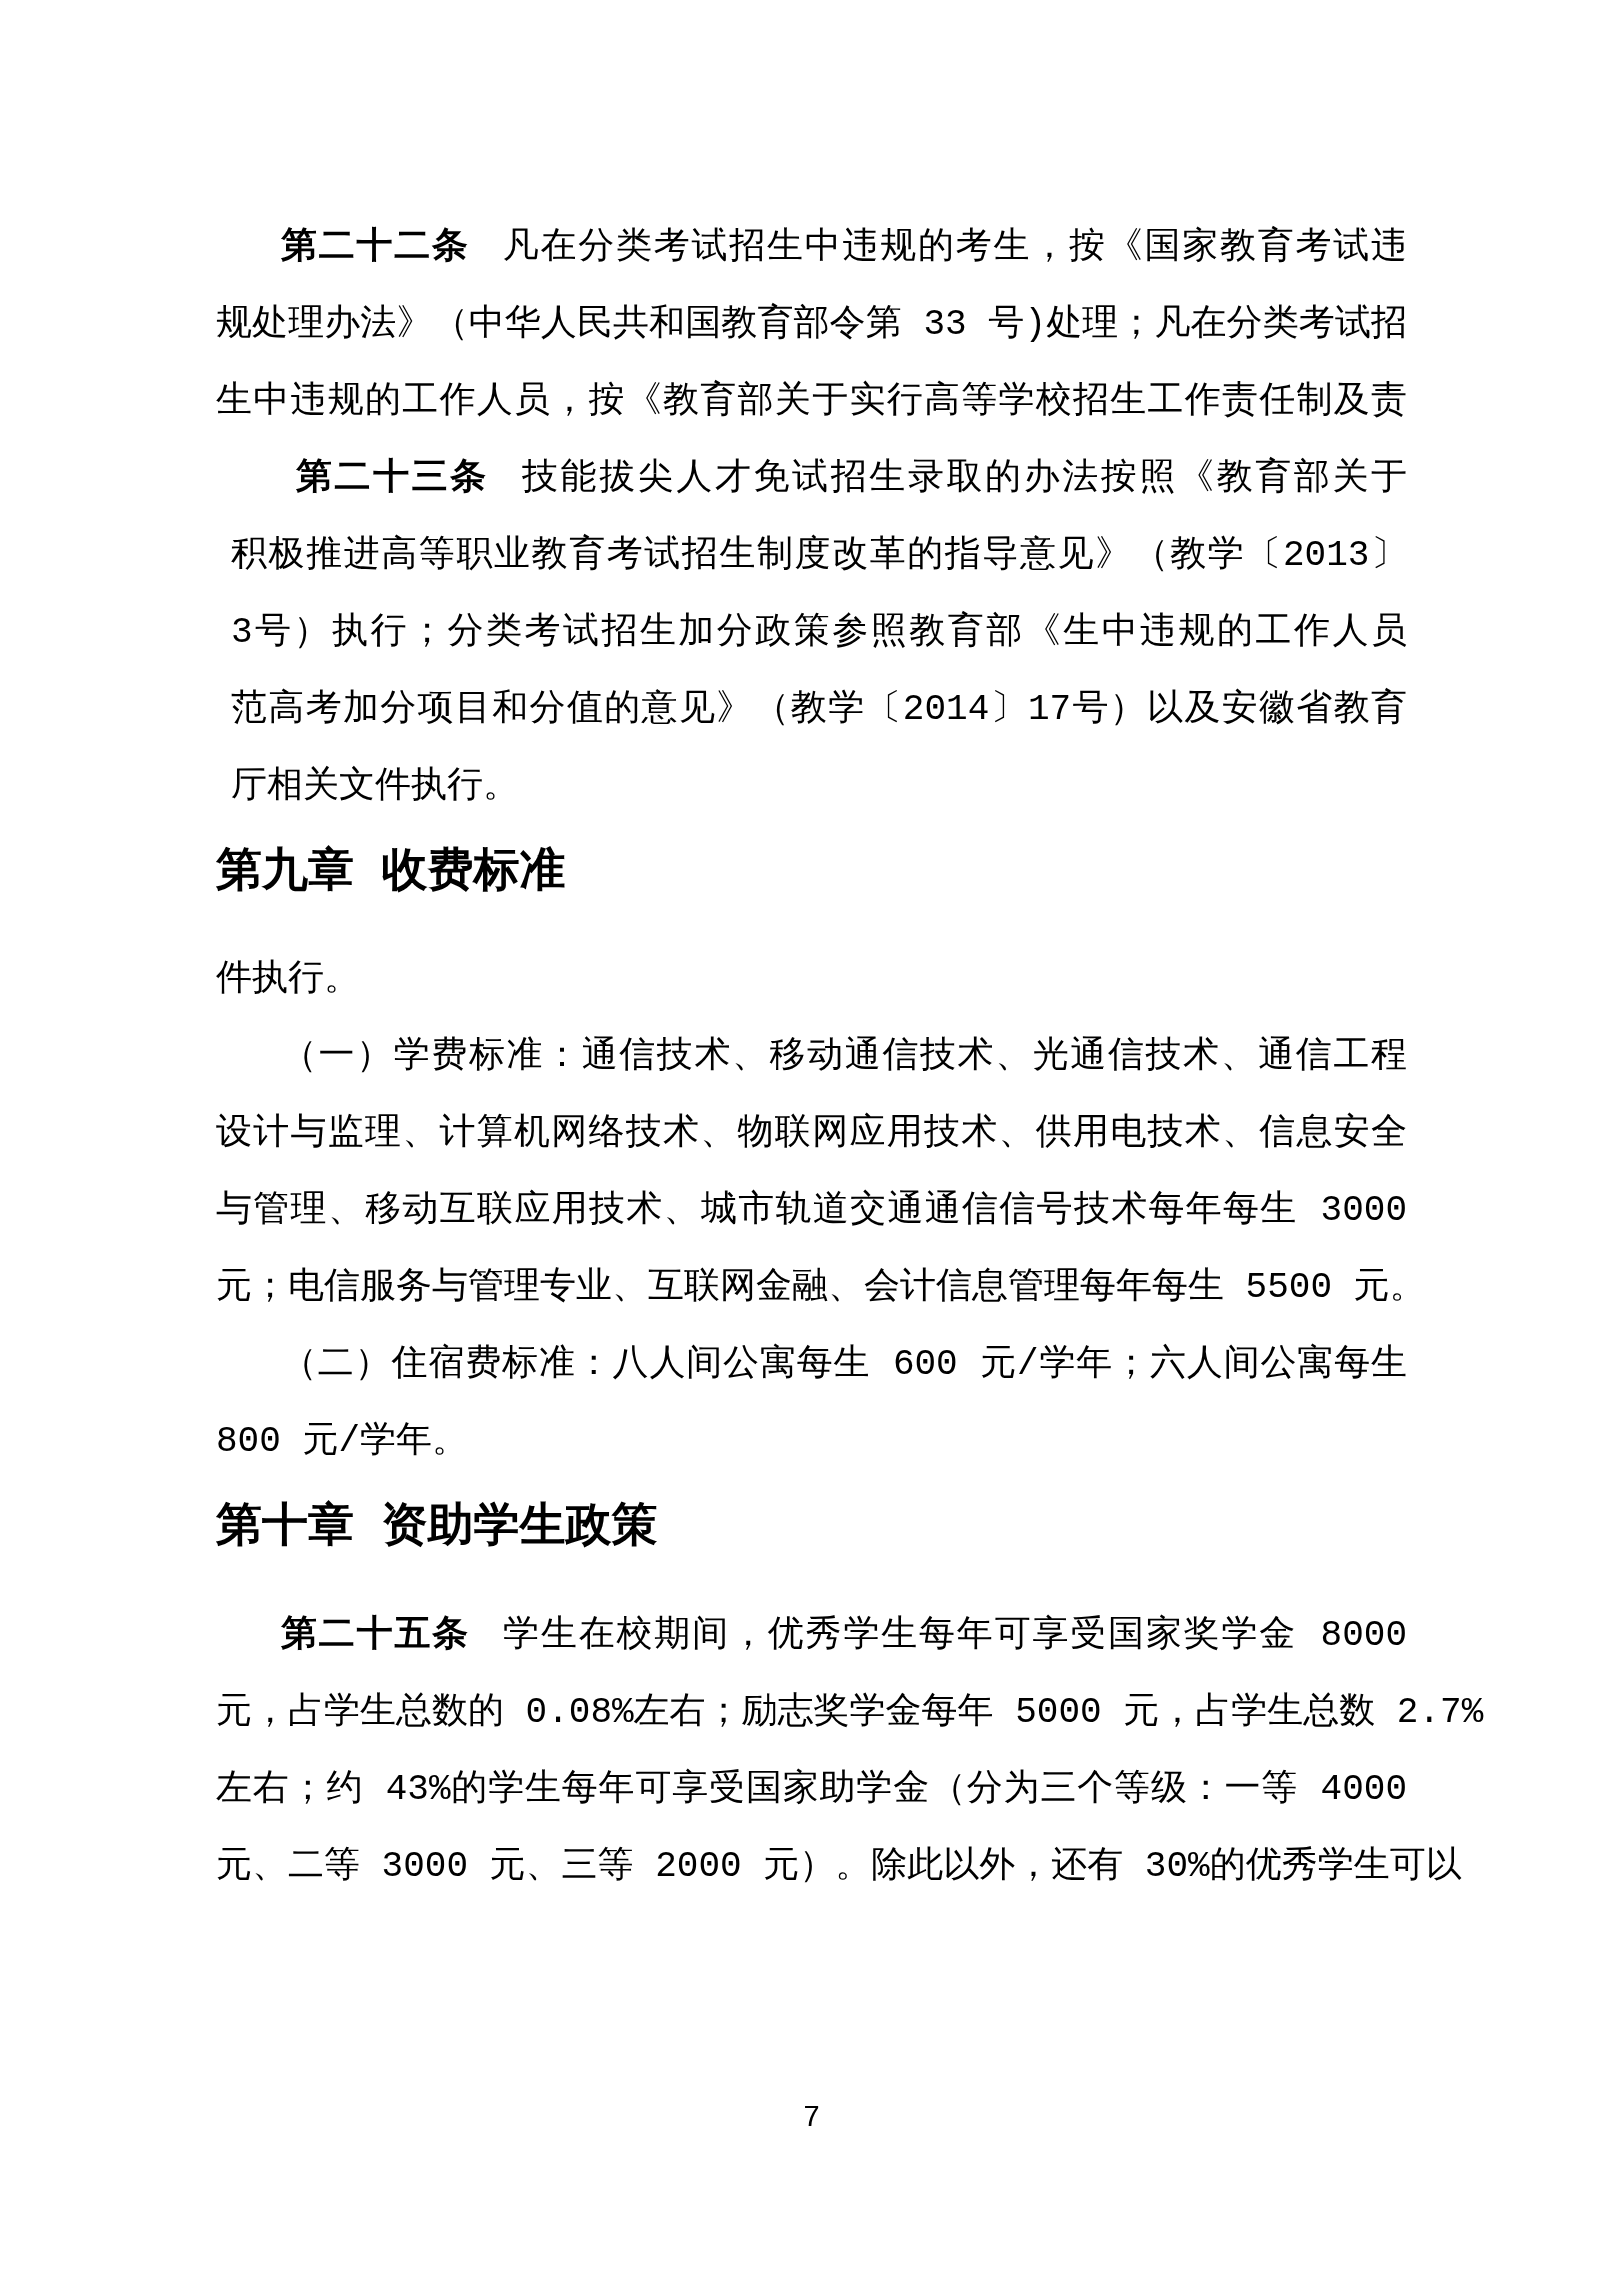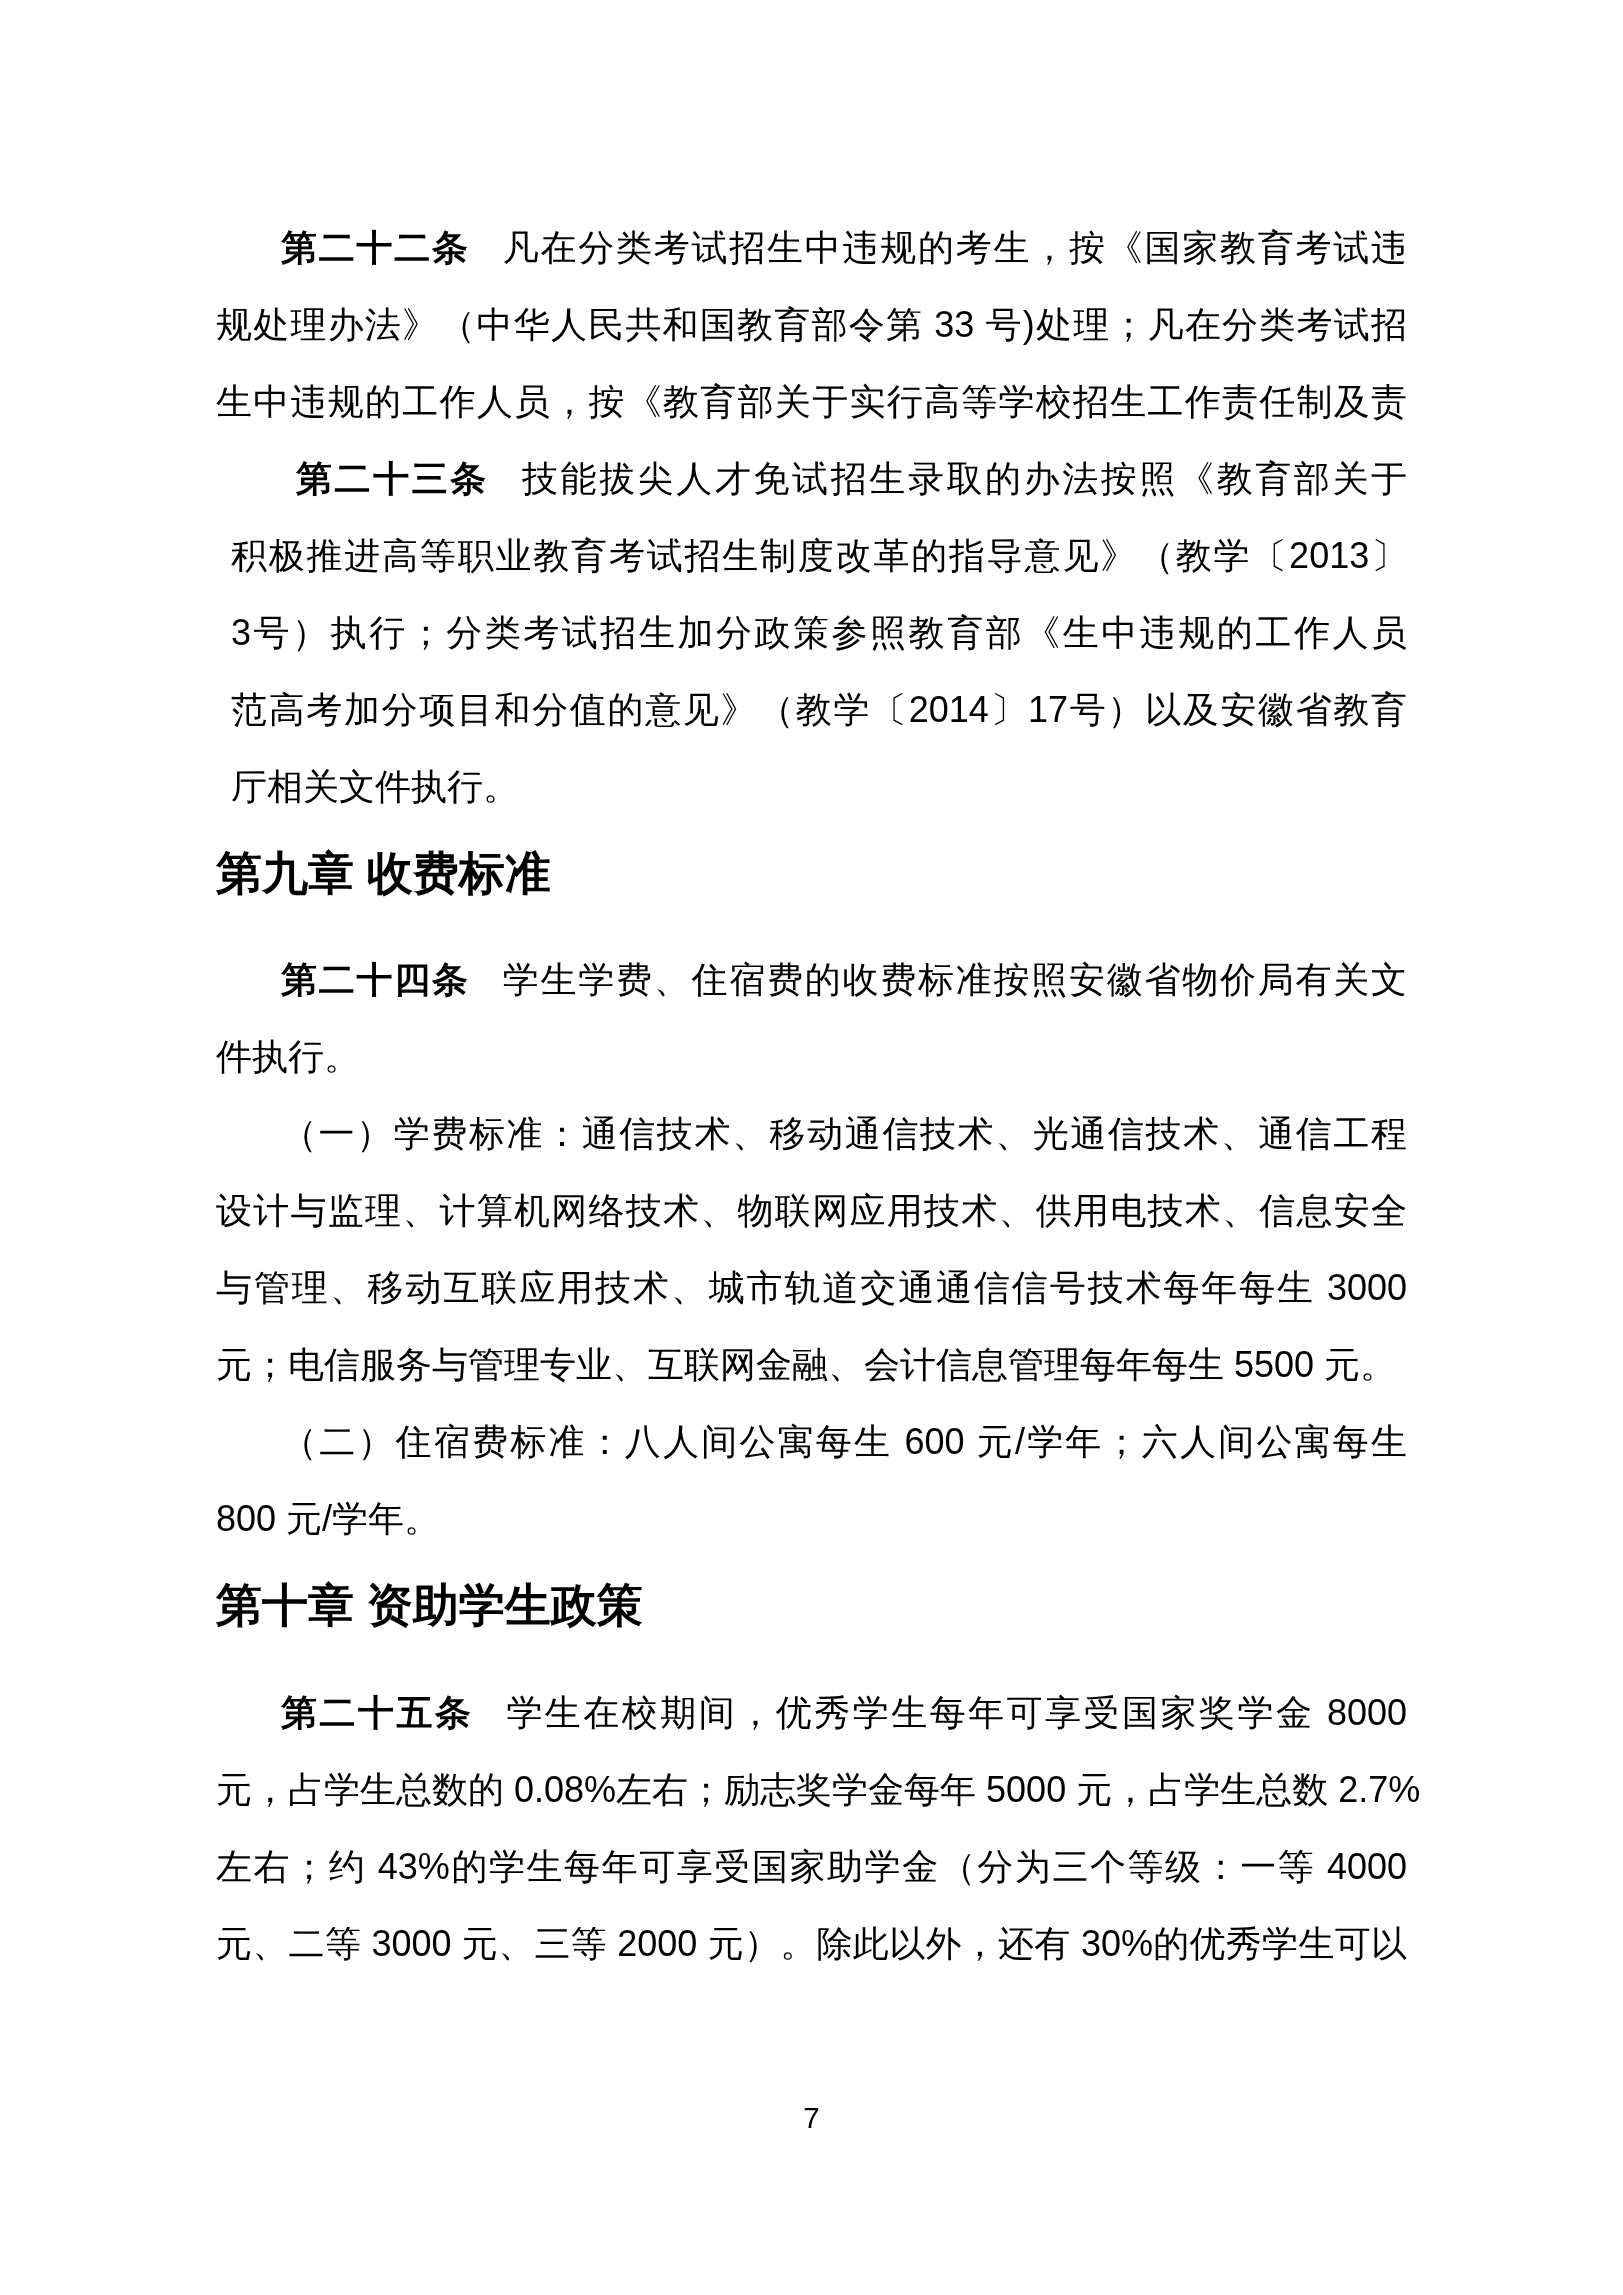--- a/index.html
+++ b/index.html
@@ -7,21 +7,21 @@
     padding: 0;
     background: #9a9a9a;
   }
   .page {
     position: relative;
     width: 1623px;
     height: 2295px;
     margin: 0 auto;
     background: #ffffff;
     color: #000000;
-    font-family: Liberation Sans, sans-serif;
+    font-family: Liberation Mono, monospace;
     overflow: hidden;
   }
   .content {
     position: absolute;
     left: 216px;
     top: 209px;
     width: 1191px;
   }
   .paragraph { margin: 0; }
   .paragraph.extra-indent { margin-left: 15px; }
@@ -69,21 +69,20 @@
       </div>
       <div class="paragraph extra-indent">
         <div class="line first"><span class="article-label">第二十三条</span>技能拔尖人才免试招生录取的办法按照《教育部关于</div>
         <div class="line">积极推进高等职业教育考试招生制度改革的指导意见》（教学〔2013〕</div>
         <div class="line">3号）执行；分类考试招生加分政策参照教育部《生中违规的工作人员</div>
         <div class="line">范高考加分项目和分值的意见》（教学〔2014〕17号）以及安徽省教育</div>
         <div class="line end">厅相关文件执行。</div>
       </div>
       <div class="chapter-heading">第九章 收费标准</div>
       <div class="paragraph">
-        <div class="line first"><span class="article-label">第二十四条</span>学生学费、住宿费的收费标准按照安徽省物价局有关文</div>
         <div class="line end">件执行。</div>
       </div>
       <div class="paragraph">
         <div class="line first">（一）学费标准：通信技术、移动通信技术、光通信技术、通信工程</div>
         <div class="line">设计与监理、计算机网络技术、物联网应用技术、供用电技术、信息安全</div>
         <div class="line">与管理、移动互联应用技术、城市轨道交通通信信号技术每年每生 3000</div>
         <div class="line end">元；电信服务与管理专业、互联网金融、会计信息管理每年每生 5500 元。</div>
       </div>
       <div class="paragraph">
         <div class="line first">（二）住宿费标准：八人间公寓每生 600 元/学年；六人间公寓每生</div>

